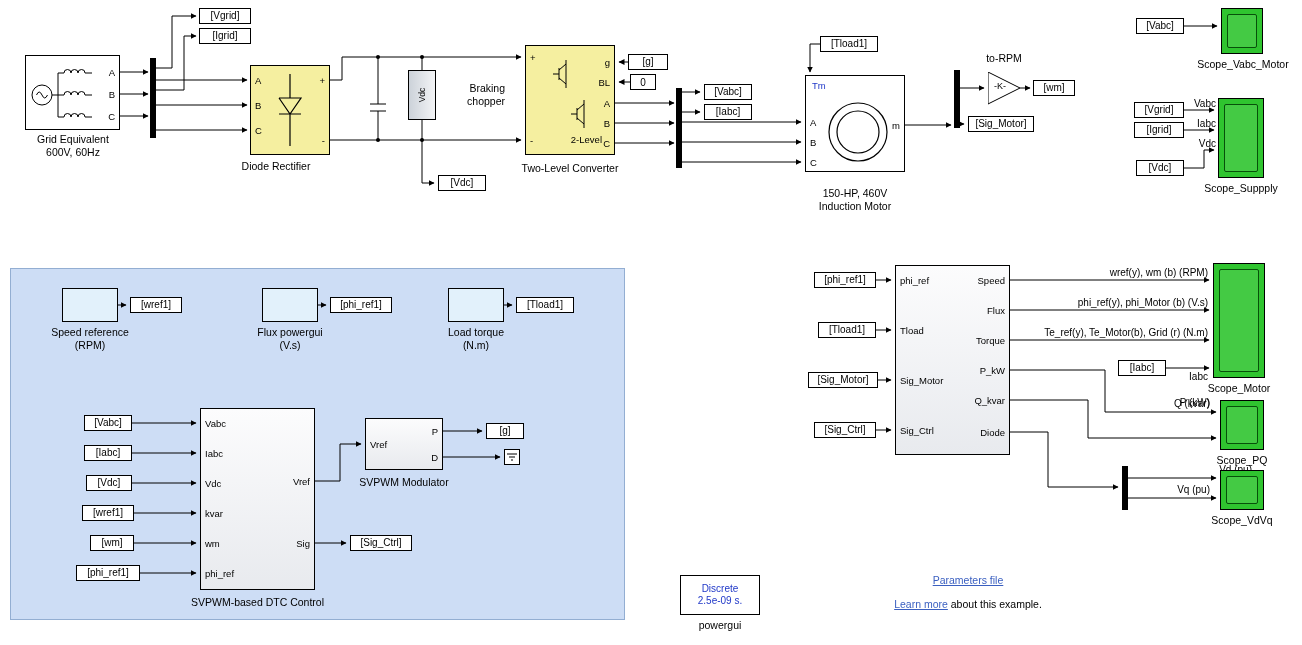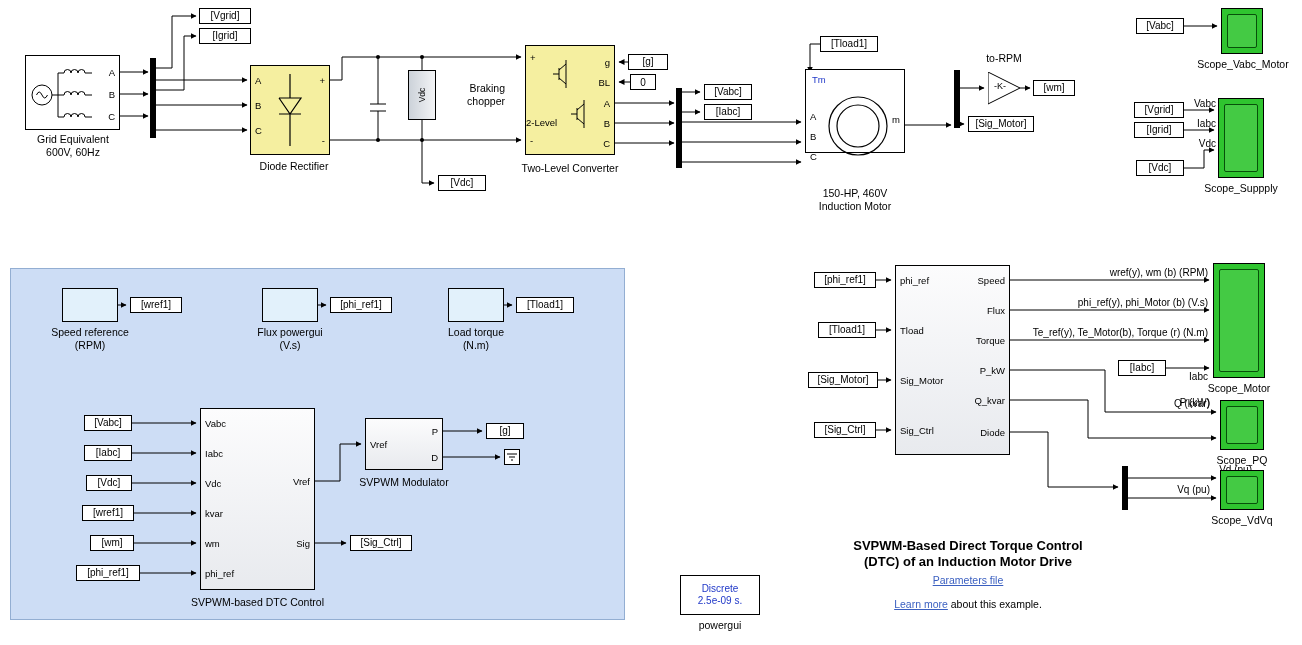--- a/index.html
+++ b/index.html
@@ -16,21 +16,21 @@
   .bus { position:absolute; background:#000; z-index:2; }
   .tag { position:absolute; height:16px; border:1px solid #000; background:#fff; z-index:3; display:flex; align-items:center; justify-content:center; font-size:10px; line-height:14px; padding:0 2px; white-space:nowrap; }
   .lbl { position:absolute; font-size:10.5px; line-height:12.5px; text-align:center; white-space:pre-line; z-index:2; color:#000; }
   .sig { position:absolute; font-size:10px; line-height:11px; white-space:nowrap; z-index:2; text-align:right; }
   .p { position:absolute; font-size:9.5px; line-height:12px; white-space:nowrap; z-index:2; }
   .pl { left:4px; } .pr { right:4px; text-align:right; }
   .icon { position:absolute; z-index:1; }
   .blk .icon { left:0; top:0; z-index:0; }
   .vtext { transform:rotate(-90deg); font-size:8.5px; white-space:nowrap; }
   .tm { position:absolute; left:6px; top:4px; font-size:9.5px; color:var(--tm_blue,#2038c8); z-index:2; }
-  .inner-lbl { position:absolute; left:0; right:12px; top:71px; text-align:left; font-size:9.5px; z-index:1; }
+  .inner-lbl { position:absolute; left:0; right:12px; top:88px; text-align:right; font-size:9.5px; z-index:1; }
   .gain-txt { position:absolute; font-size:9px; text-align:center; z-index:3; }
   .pgui { position:absolute; inset:0; display:flex; align-items:center; justify-content:center; text-align:center; white-space:pre-line; font-size:10px; line-height:12px; color:var(--powergui_text,#2038c8); }
   .title { position:absolute; font-size:13px; font-weight:bold; text-align:center; white-space:pre-line; line-height:16px; z-index:2; }
   .fline { position:absolute; font-size:10.5px; text-align:center; z-index:2; }
   .link { color:var(--link,#3a5fc0); text-decoration:underline; cursor:pointer; }
 </style>
 </head>
 <body>
 
 <div id="canvas">
@@ -142,21 +142,21 @@
       <g fill="none" stroke="#000" stroke-width="1.2">
         <path d="M39 8 V32 M28 32 H50 L39 48 L28 32 M28 48 H50 M39 48 V80"></path>
       </g>
     </svg>
     <span class="p pl" style="top:9px">A</span>
     <span class="p pl" style="top:34px">B</span>
     <span class="p pl" style="top:59px">C</span>
     <span class="p pr" style="top:9px">+</span>
     <span class="p pr" style="top:69px">-</span>
   </div>
-  <div class="lbl" style="left:214px;top:160px;width:160px">Diode Rectifier</div>
+  <div class="lbl" style="left:196px;top:160px;width:160px">Diode Rectifier</div>
 
   <div class="blk" style="left:408px;top:70px;width:28px;height:50px;background:linear-gradient(90deg,#ccd2d9,#f3f4f6);display:flex;align-items:center;justify-content:center">
     <span class="vtext">Vdc</span>
   </div>
   <div class="lbl" style="left:441px;top:82px;width:64px;text-align:right">Braking
 chopper</div>
   <div class="tag" style="left:438px;top:175px;width:48px">[Vdc]</div>
 
   <div class="blk yellow" style="left:525px;top:45px;width:90px;height:110px">
     <svg class="icon" width="88" height="108" viewBox="0 0 88 108">
@@ -178,21 +178,21 @@
 
   <div class="tag" style="left:628px;top:54px;width:40px">[g]</div>
   <div class="blk" style="left:630px;top:74px;width:26px;height:16px;display:flex;align-items:center;justify-content:center;font-size:10px">0</div>
 
   <div class="bus" style="left:676px;top:88px;width:6px;height:80px"></div>
   <div class="tag" style="left:704px;top:84px;width:48px">[Vabc]</div>
   <div class="tag" style="left:704px;top:104px;width:48px">[Iabc]</div>
 
   <div class="tag" style="left:820px;top:36px;width:58px">[Tload1]</div>
 
-  <div class="blk" style="left:805px;top:69px;width:100px;height:84px">
+  <div class="blk" style="left:805px;top:75px;width:100px;height:97px">
     <svg class="icon" width="98" height="103" viewBox="0 0 98 103">
       <g fill="none" stroke="#000" stroke-width="1.2">
         <circle cx="52" cy="56" r="29"></circle>
         <circle cx="52" cy="56" r="21"></circle>
       </g>
     </svg>
     <span class="tm">Tm</span>
     <span class="p pl" style="top:41px">A</span>
     <span class="p pl" style="top:61px">B</span>
     <span class="p pl" style="top:81px">C</span>
@@ -294,41 +294,39 @@
     <span class="p pr" style="top:9px">Speed</span>
     <span class="p pr" style="top:39px">Flux</span>
     <span class="p pr" style="top:69px">Torque</span>
     <span class="p pr" style="top:99px">P_kW</span>
     <span class="p pr" style="top:129px">Q_kvar</span>
     <span class="p pr" style="top:161px">Diode</span>
   </div>
 
   <div class="sig" style="left:1000px;top:267px;width:208px">wref(y), wm (b) (RPM)</div>
   <div class="sig" style="left:990px;top:297px;width:218px">phi_ref(y), phi_Motor (b) (V.s)</div>
-  <div class="sig" style="left:970px;top:327px;width:238px">Te_ref(y), Te_Motor(b), Torque (r) (N.m)</div>
+  <div class="sig" style="left:970px;top:327px;width:238px">Te_ref(y), Te_Motor(b), Grid (r) (N.m)</div>
   <div class="sig" style="left:1168px;top:371px;width:40px">Iabc</div>
   <div class="sig" style="left:1130px;top:397px;width:80px">P (kW)</div>
   <div class="sig" style="left:1126px;top:398px;width:84px">Q (kvar)</div>
   <div class="sig" style="left:1172px;top:464px;width:80px">Vd (pu)</div>
   <div class="sig" style="left:1130px;top:484px;width:80px">Vq (pu)</div>
 
   <div class="tag" style="left:1118px;top:360px;width:48px">[Iabc]</div>
 
   <div class="blk scope" style="left:1213px;top:263px;width:52px;height:115px"></div>
   <div class="lbl" style="left:1179px;top:382px;width:120px">Scope_Motor</div>
 
   <div class="blk scope" style="left:1220px;top:400px;width:44px;height:50px"></div>
   <div class="lbl" style="left:1192px;top:454px;width:100px">Scope_PQ</div>
 
   <div class="bus" style="left:1122px;top:466px;width:6px;height:44px"></div>
   <div class="blk scope" style="left:1220px;top:470px;width:44px;height:40px"></div>
   <div class="lbl" style="left:1186px;top:514px;width:112px">Scope_VdVq</div>
 
-  <div class="title" style="left:793px;top:538px;width:350px">SVPWM-Based Direct Torque Control
-(DTC) of an Induction Motor Drive</div>
   <div class="fline" style="left:793px;top:598px;width:350px">
     <span class="link">Learn more</span><span> about this example.</span>
   </div>
   <div class="fline" style="left:793px;top:574px;width:350px">
     <span class="link">Parameters file</span>
   </div>
 
 </div>
 
 </body></html>

